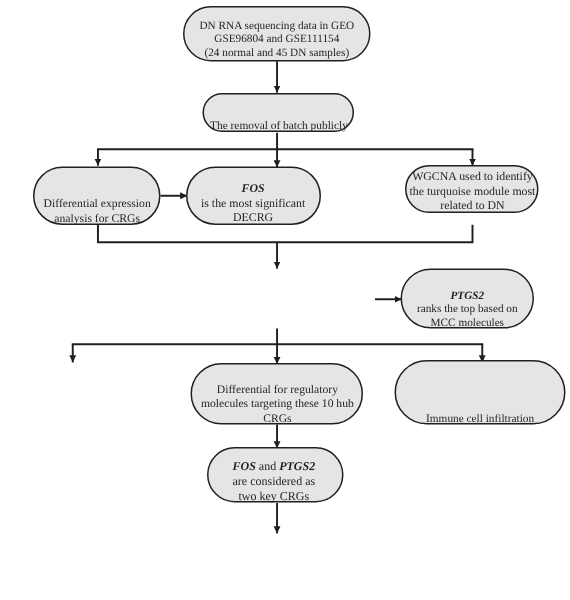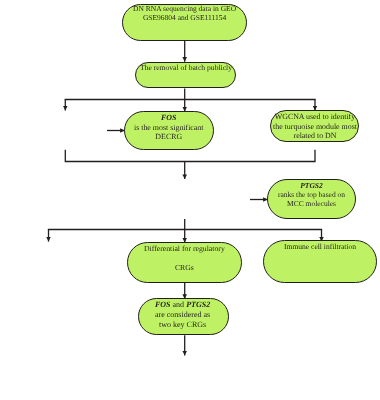--- a/index.html
+++ b/index.html
@@ -2,22 +2,22 @@
 <html><head>
 <meta charset="utf-8">
 <title>Flowchart</title>
 <style>
   html,body{margin:0;padding:0;}
   body{width:380px;height:400px;background:#ffffff;overflow:hidden;-webkit-font-smoothing:antialiased;text-rendering:geometricPrecision;
        font-family:"Liberation Serif","DejaVu Serif",serif;}
   #stage{position:relative;width:380px;height:400px;}
   svg#wires{position:absolute;left:0;top:0;width:380px;height:400px;}
   .node{position:absolute;box-sizing:border-box;
-        background:#bef264;border:1.4px solid #231f20;
-        display:flex;align-items:flex-start;justify-content:center;
+        background:#e5e5e5;border:1.4px solid #231f20;
+        display:flex;align-items:flex-end;justify-content:center;
         text-align:center;color:#231f20;line-height:var(--lh,1.22);}
   .node .txt{display:block;padding:0 2px;white-space:nowrap;position:relative;top:var(--ty,1px);
              -webkit-font-smoothing:antialiased;transform:translateZ(0);will-change:transform;}
   b.g{font-weight:bold;font-style:italic;}
   .sp{white-space:pre;}
   .n1{--ty:-0.4px;left:122px;top:3.6px;width:125px;height:37px;border-radius:19px;font-size:7.5px;}
   .n2{--ty:0.4px;left:135px;top:62.1px;width:101px;height:26.4px;border-radius:13.2px;font-size:7.6px;}
   .n3{left:22px;top:111px;width:85px;height:39px;border-radius:20px;font-size:7.8px;}
   .n4{left:124px;top:111px;width:90px;height:39px;border-radius:20px;font-size:7.9px;}
   .n5{left:270px;top:110px;width:89px;height:32px;border-radius:20px;font-size:7.9px;}
@@ -56,29 +56,36 @@
     <path d="M321.5,229.5 L321.5,241.6" marker-end="url(#ar)"></path>
     <path d="M184.7,283 L184.7,298.9" marker-end="url(#ar)"></path>
     <path d="M184.7,335.3 L184.7,355.6" marker-end="url(#ar)"></path>
   </g>
 </svg>
 
 <div class="node n1">
   <span class="txt">
     <span>DN RNA sequencing data in GEO</span><br>
     <span>GSE96804 and GSE111154</span><br>
+    <span>(24 normal and 45 DN samples)</span>
   </span>
 </div>
 
 <div class="node n2">
   <span class="txt">
     <span>The removal of batch publicly</span>
   </span>
 </div>
 
+<div class="node n3">
+  <span class="txt">
+    <span>Differential expression</span><br>
+    <span>analysis for CRGs</span>
+  </span>
+</div>
 
 <div class="node n4">
   <span class="txt">
     <b class="g">FOS</b><br>
     <span>is the most significant</span><br>
     <span>DECRG</span>
   </span>
 </div>
 
 <div class="node n5">
@@ -95,21 +102,21 @@
     <b class="g">PTGS2</b><br>
     <span>ranks the top based on</span><br>
     <span>MCC molecules</span>
   </span>
 </div>
 
 
 <div class="node n9">
   <span class="txt">
     <span>Differential for regulatory</span><br>
-    <br>
+    <span>molecules targeting these 10 hub</span><br>
     <span>CRGs</span>
   </span>
 </div>
 
 <div class="node n10">
   <span class="txt">
     <span>Immune cell infiltration</span>
   </span>
 </div>
 

